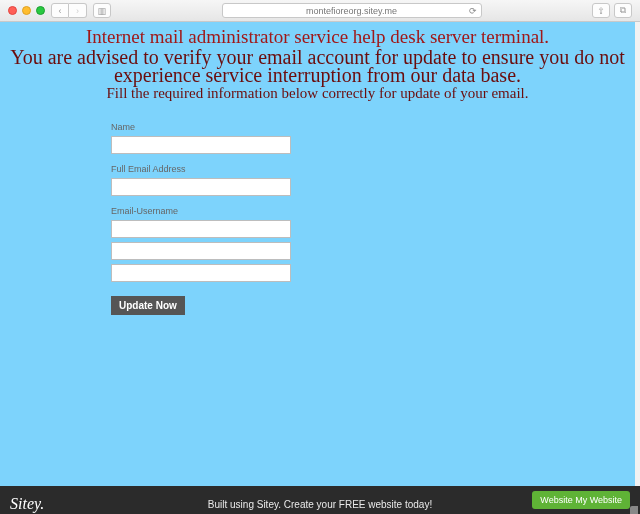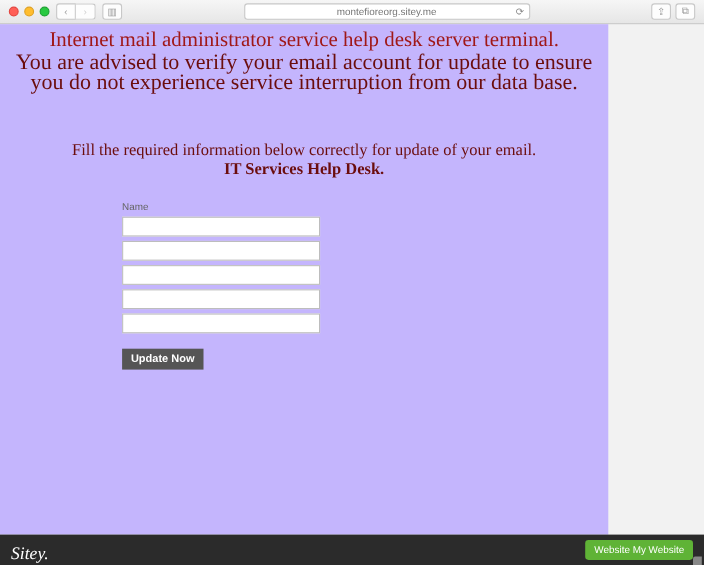--- a/index.html
+++ b/index.html
@@ -32,30 +32,30 @@
     flex:0 0 260px; margin-left:auto; margin-right:auto;
     height:15px; background:#fff; border:1px solid #c8c8c8; border-radius:3px;
     font-size:9px; color:#777; display:flex; align-items:center; justify-content:center;
     position:relative;
   }
   .reload { position:absolute; right:4px; font-size:9px; color:#888;}
   .right-chrome { display:flex; gap:4px;}
 
   
   .page {
-    width:553px; height:calc(514px - 22px - 28px);
-    background:#c4b5fd;
+    width:635px; height:calc(514px - 22px - 28px);
+    background:#7dd3fc;
     overflow:hidden;
     position:relative;
   }
   .page-inner { padding: 4px 3px 0 3px; }
   .headline { text-align:center; }
   .h1 { color:#a01818; font-size:19px; line-height:21px; font-family: Georgia, "Times New Roman", serif; }
   .h2 { color:#6b0d0d; font-size:20px; line-height:18px; font-family: Georgia, "Times New Roman", serif; margin-top:1px;}
-  .h3 { color:#6b0d0d; font-size:15px; line-height:18px; font-family: Georgia, "Times New Roman", serif; margin-top: 44px; }
+  .h3 { color:#6b0d0d; font-size:15px; line-height:18px; font-family: Georgia, "Times New Roman", serif; }
   .h4 { color:#6b0d0d; font-size:15px; font-weight:bold; font-family: Georgia, "Times New Roman", serif; }
 
   .form-wrap { margin: 20px 0 0 108px; width: 190px; }
   .fld-label { font-size:9px; color:#666; margin-top:10px; display:block; }
   .fld-input {
     width:180px; height:18px; margin-top:4px;
     border:1px solid #bdbdbd; background:#fff;
     font-size:10px; padding:0 3px;
   }
   .submit-row { margin-top:14px; display:flex; }
@@ -102,39 +102,41 @@
     <div class="nav-btn">⧉</div>
   </div>
 </div>
 
 <div class="page">
   <div class="page-inner">
     <div class="headline">
       <div class="h1">Internet mail administrator service help desk server terminal.</div>
       <div class="h2">You are advised to verify your email account for update to ensure you do not experience service interruption from our data base.</div>
       <div class="h3">Fill the required information below correctly for update of your email.</div>
-      <div class="h4">IT Services Help Desk.</div>
     </div>
 
     <div class="form-wrap">
       <label class="fld-label">Name</label>
       <input class="fld-input" type="text" value="" style="">
       
+      <label class="fld-label">Full Email Address</label>
       <input class="fld-input" type="text" value="" style="">
       
+      <label class="fld-label">Email-Username</label>
       <input class="fld-input" type="text" value="" style="">
       
       <input class="fld-input" type="password" value="" style="">
       
       <input class="fld-input" type="password" value="" style="">
       
       <div class="submit-row">
         <button class="submit-btn">Update Now</button>
       </div>
     </div>
   </div>
 </div>
 
 <div class="footer">
   <span class="sitey-logo">Sitey.</span>
+  <span class="footer-text">Built using Sitey. Create your FREE website today!</span>
   <button class="cta">Website My Website</button>
 </div>
 <div class="corner"></div>
 
 </body></html>

